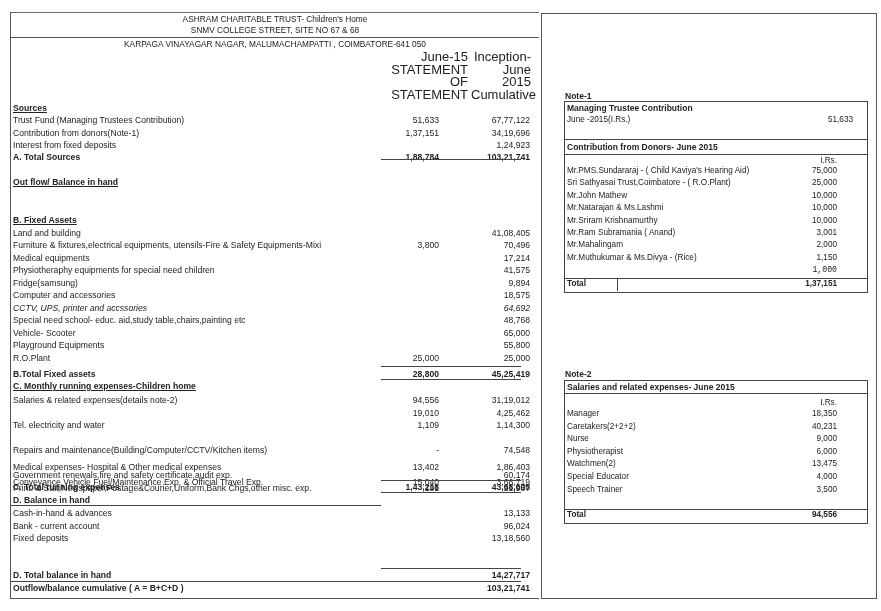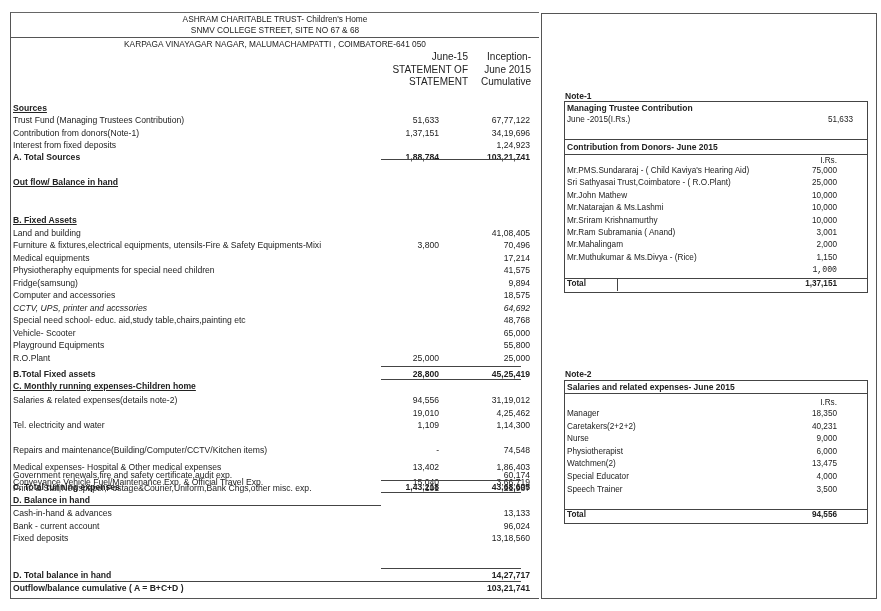--- a/index.html
+++ b/index.html
@@ -5,21 +5,21 @@
   html, body { margin:0; padding:0; background:#ffffff; }
   body { width:881px; height:611px; position:relative; overflow:hidden;
          font-family:"Liberation Sans", sans-serif; color:#222; font-size:8.6px; }
   .page { position:absolute; left:0; top:0; width:881px; height:611px; background:#fff; }
 
   
   .left { position:absolute; left:10px; top:12px; width:528px; height:585px;
           border-left:1.5px solid #555; border-top:1.5px solid #666; border-bottom:1.5px solid #555; }
   .hdr1 { position:absolute; left:0; top:0; width:528px; height:24px; border-bottom:1.5px solid #555; }
   .hdr-line { position:absolute; left:0; width:528px; text-align:center; font-size:8.3px; color:#222; }
-  .colhdr { position:absolute; text-align:right; font-size:10px; line-height:12.5px; }
+  .colhdr { position:absolute; text-align:right; font-size:13px; line-height:12.5px; }
   .row { position:absolute; left:2px; width:526px; height:12.5px; line-height:12.5px; white-space:nowrap; }
   .row .lbl { position:absolute; left:0; top:0; }
   .row .v1 { position:absolute; right:100px; top:0; width:70px; text-align:right; }
   .row .v2 { position:absolute; right:9px; top:0; width:80px; text-align:right; }
   .bold { font-weight:bold; }
   .ul { text-decoration:underline; }
   .hline { position:absolute; height:0; border-top:1.4px solid #444; }
 
   
   .right { position:absolute; left:541px; top:13px; width:334px; height:584px;

